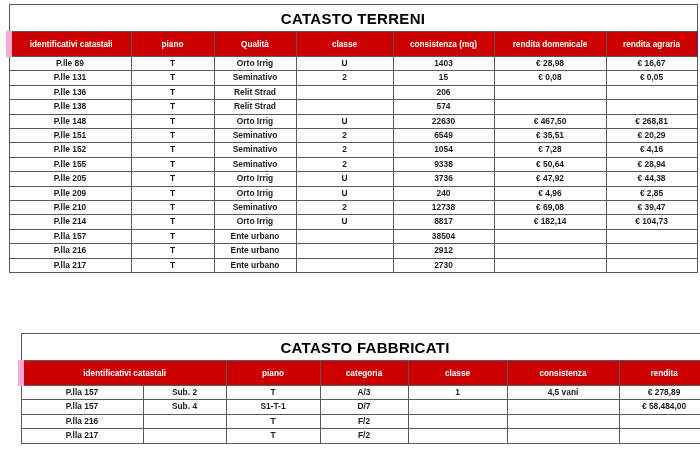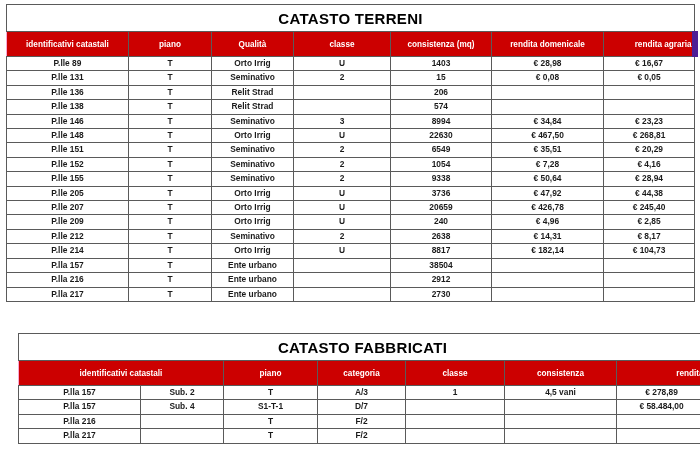--- a/index.html
+++ b/index.html
@@ -56,22 +56,22 @@
   .hdr-cell {
     background: #cc0000;
     color: #ffffff;
     font-size: 8.2px;
     font-weight: bold;
     height: 24px;
     border: 1px solid #cc0000;
     border-left: 1px solid #ffffff;
     border-right: 1px solid #ffffff;
   }
-  .hdr-cell:first-child { border-left: 1px solid #f9a8d4; }
-  .hdr-cell:last-child  { border-right: 6px solid #4c1d95; text-align: right; }
+  .hdr-cell:first-child { border-left: 6px solid #f9a8d4; }
+  .hdr-cell:last-child  { border-right: 1px solid #4c1d95; }
 
   
   .body-cell {
     font-size: 8.4px;
     font-weight: bold;
     height: 13.4px;
     line-height: 13.4px;
     color: #1b1b1b;
     background: #ffffff;
     border: 1px solid #6e6e6e;
@@ -149,29 +149,20 @@
         <tr>
           <td class="body-cell">P.lle 138</td>
           <td class="body-cell">T</td>
           <td class="body-cell">Relit Strad</td>
           <td class="body-cell"></td>
           <td class="body-cell">574</td>
           <td class="body-cell"></td>
           <td class="body-cell"></td>
         </tr>
         <tr>
-          <td class="body-cell">P.lle 146</td>
-          <td class="body-cell">T</td>
-          <td class="body-cell">Seminativo</td>
-          <td class="body-cell">3</td>
-          <td class="body-cell">8994</td>
-          <td class="body-cell">€ 34,84</td>
-          <td class="body-cell">€ 23,23</td>
-        </tr>
-        <tr>
           <td class="body-cell">P.lle 148</td>
           <td class="body-cell">T</td>
           <td class="body-cell">Orto Irrig</td>
           <td class="body-cell">U</td>
           <td class="body-cell">22630</td>
           <td class="body-cell">€ 467,50</td>
           <td class="body-cell">€ 268,81</td>
         </tr>
         <tr>
           <td class="body-cell">P.lle 151</td>
@@ -203,45 +194,36 @@
         <tr>
           <td class="body-cell">P.lle 205</td>
           <td class="body-cell">T</td>
           <td class="body-cell">Orto Irrig</td>
           <td class="body-cell">U</td>
           <td class="body-cell">3736</td>
           <td class="body-cell">€ 47,92</td>
           <td class="body-cell">€ 44,38</td>
         </tr>
         <tr>
-          <td class="body-cell">P.lle 207</td>
-          <td class="body-cell">T</td>
-          <td class="body-cell">Orto Irrig</td>
-          <td class="body-cell">U</td>
-          <td class="body-cell">20659</td>
-          <td class="body-cell">€ 426,78</td>
-          <td class="body-cell">€ 245,40</td>
-        </tr>
-        <tr>
           <td class="body-cell">P.lle 209</td>
           <td class="body-cell">T</td>
           <td class="body-cell">Orto Irrig</td>
           <td class="body-cell">U</td>
           <td class="body-cell">240</td>
           <td class="body-cell">€ 4,96</td>
           <td class="body-cell">€ 2,85</td>
         </tr>
         <tr>
-          <td class="body-cell">P.lle 212</td>
-          <td class="body-cell">T</td>
-          <td class="body-cell">Seminativo</td>
-          <td class="body-cell">2</td>
-          <td class="body-cell">2638</td>
-          <td class="body-cell">€ 14,31</td>
-          <td class="body-cell">€ 8,17</td>
+          <td class="body-cell">P.lle 210</td>
+          <td class="body-cell">T</td>
+          <td class="body-cell">Seminativo</td>
+          <td class="body-cell">2</td>
+          <td class="body-cell">12738</td>
+          <td class="body-cell">€ 69,08</td>
+          <td class="body-cell">€ 39,47</td>
         </tr>
         <tr>
           <td class="body-cell">P.lle 214</td>
           <td class="body-cell">T</td>
           <td class="body-cell">Orto Irrig</td>
           <td class="body-cell">U</td>
           <td class="body-cell">8817</td>
           <td class="body-cell">€ 182,14</td>
           <td class="body-cell">€ 104,73</td>
         </tr>

